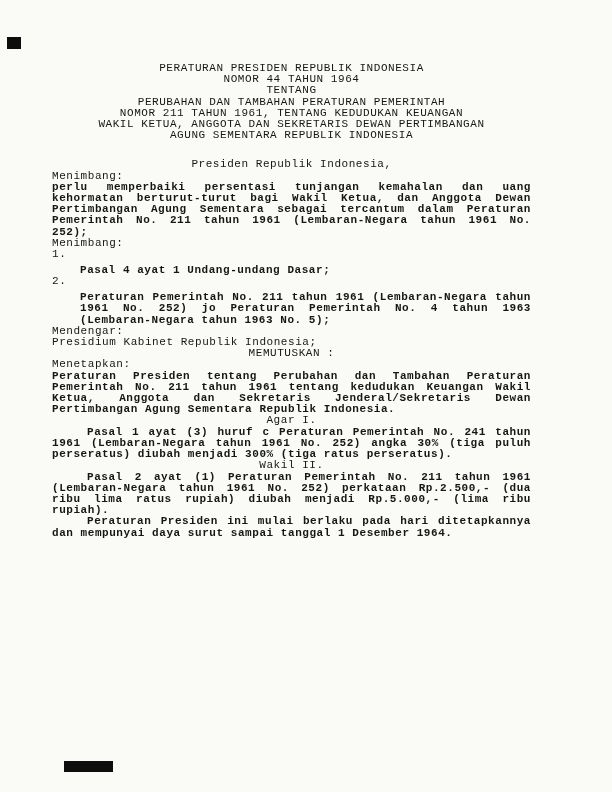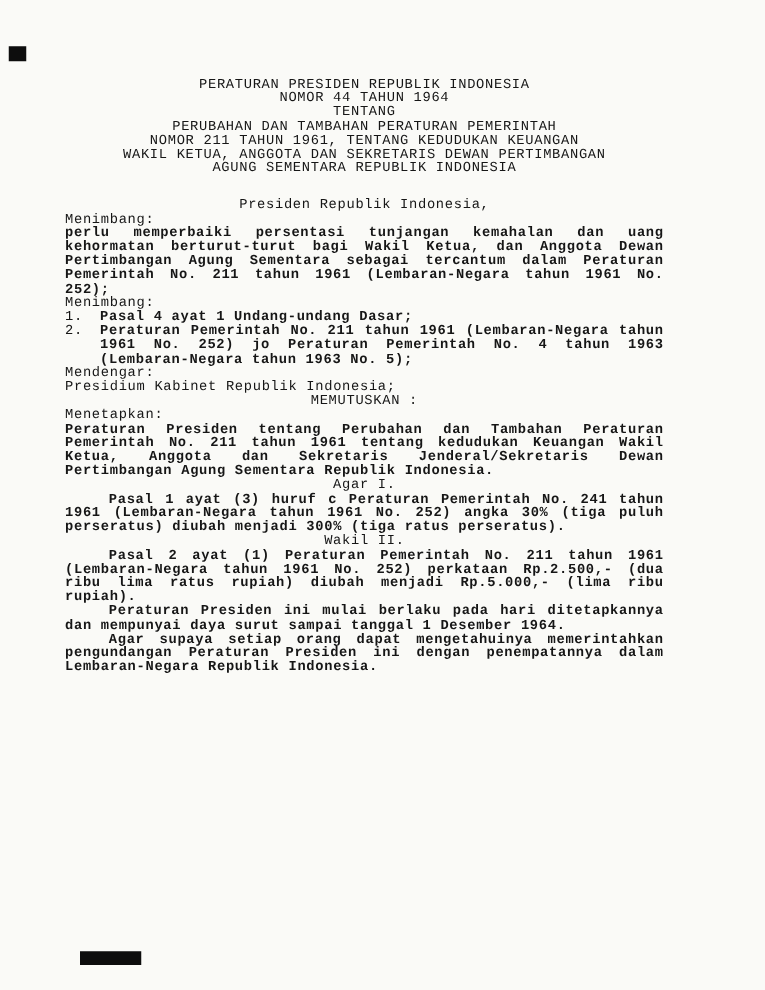--- a/index.html
+++ b/index.html
@@ -25,21 +25,21 @@
     top: 63px;
     width: 479px;
   }
   .center { text-align: center; }
   .just   { text-align: justify; text-justify: inter-word; font-weight: bold; }
   .gap    { }
   .gap2   { margin-top: 18px; }
   .indent { text-indent: 35px; }
   .hang   { display: flex; }
   .hang .num { flex: 0 0 28px; width: 28px; }
-  .hang .txt { flex: 1; }
+  .hang .txt { flex: 1; margin-top: 16px; }
   .mark {
     position: absolute;
     background: #0d0d0d;
   }
   .mark-tl { left: 7px;  top: 37px;  width: 14px; height: 12px; }
   .mark-bl { left: 64px; top: 761px; width: 49px; height: 11px; }
 </style>
 </head>
 <body>
 
@@ -84,16 +84,15 @@
     <div class="just">Peraturan Presiden tentang Perubahan dan Tambahan Peraturan Pemerintah No. 211 tahun 1961 tentang kedudukan Keuangan Wakil Ketua, Anggota dan Sekretaris Jenderal/Sekretaris Dewan Pertimbangan Agung Sementara Republik Indonesia.</div>
 
     <div class="center gap">Agar I.</div>
     <div class="just indent gap">Pasal 1 ayat (3) huruf c Peraturan Pemerintah No. 241 tahun 1961 (Lembaran-Negara tahun 1961 No. 252) angka 30% (tiga puluh perseratus) diubah menjadi 300% (tiga ratus perseratus).</div>
 
     <div class="center gap">Wakil II.</div>
     <div class="just indent gap">Pasal 2 ayat (1) Peraturan Pemerintah No. 211 tahun 1961 (Lembaran-Negara tahun 1961 No. 252) perkataan Rp.2.500,- (dua ribu lima ratus rupiah) diubah menjadi Rp.5.000,- (lima ribu rupiah).</div>
 
     <div class="just indent gap">Peraturan Presiden ini mulai berlaku pada hari ditetapkannya dan mempunyai daya surut sampai tanggal 1 Desember 1964.</div>
 
-    <div class="just indent gap">Agar supaya setiap orang dapat mengetahuinya memerintahkan pengundangan Peraturan Presiden ini dengan penempatannya dalam Lembaran-Negara Republik Indonesia.</div>
 
   </div>
 </div>
 
 </body></html>

